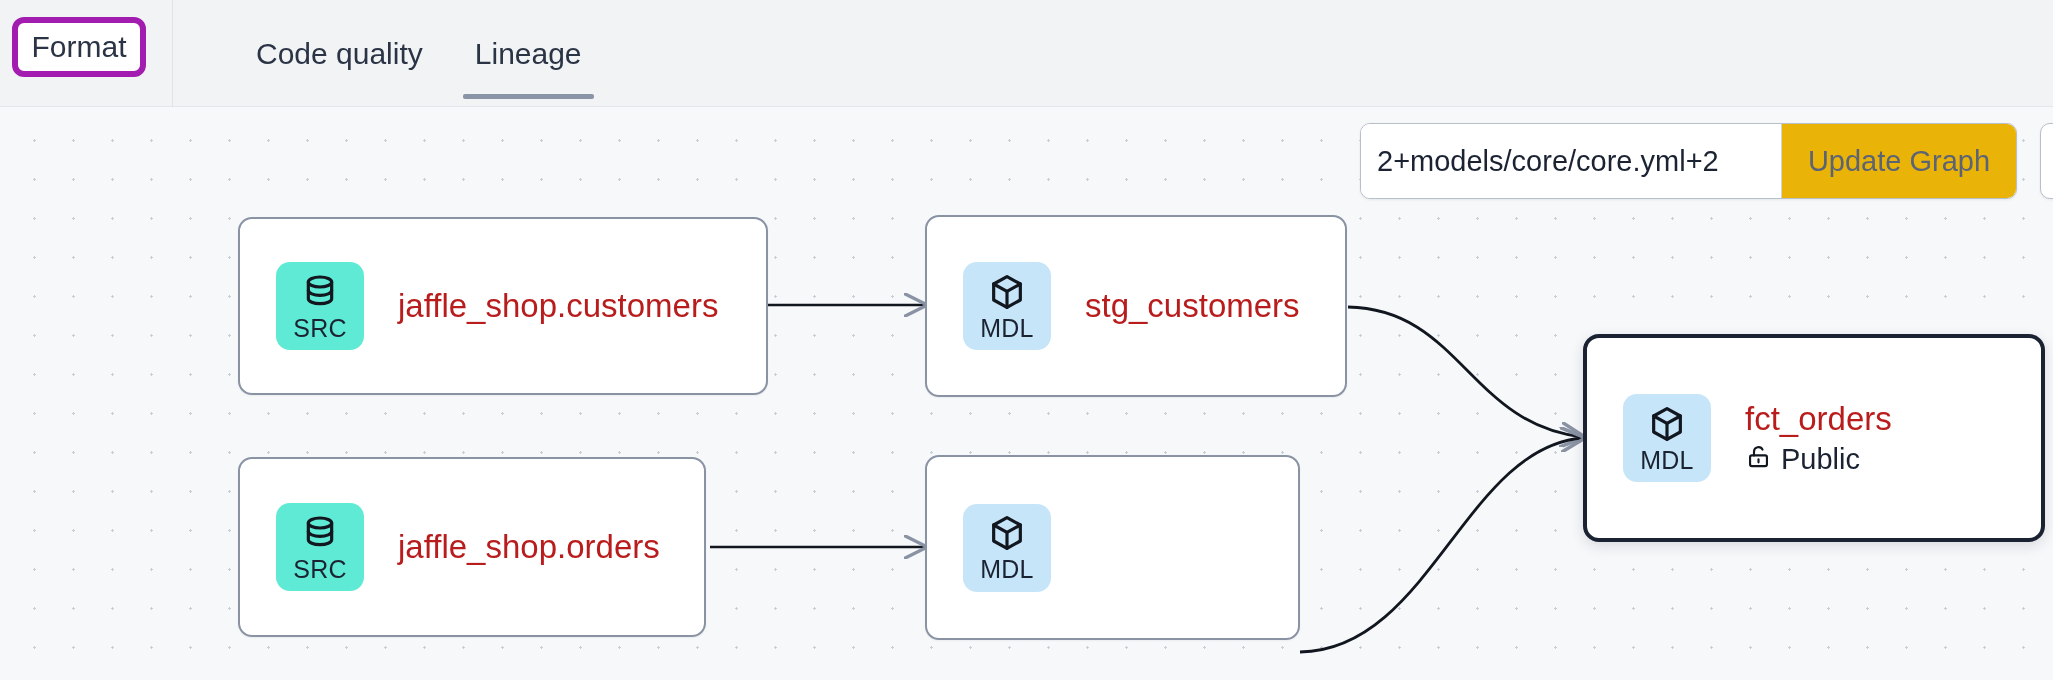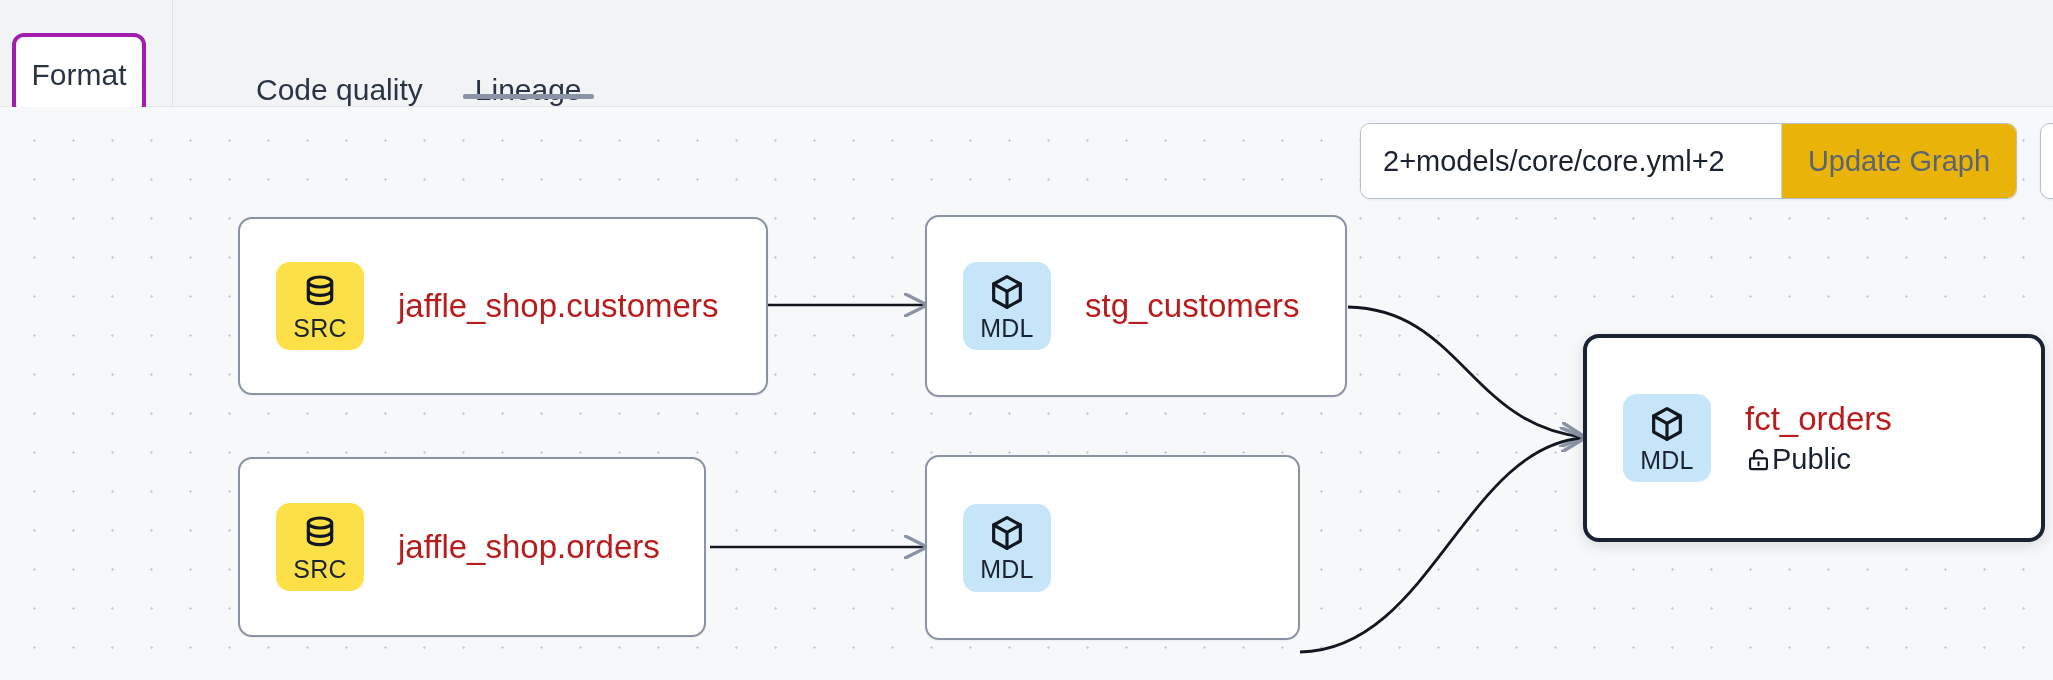--- a/index.html
+++ b/index.html
@@ -12,45 +12,44 @@
 
   
   .toolbar {
     position: absolute; left: 0; top: 0;
     width: 2053px; height: 107px;
     background: #f2f3f5;
     border-bottom: 1px solid #e3e6ea;
   }
   .format-btn {
     position: absolute; left: 12px; top: 17px;
-    width: 134px; height: 84px;
-    background: #ffffff;
-    border: 4px solid #a21caf;
+    width: 134px; height: 60px;
+    background: #ffffff;
+    border: 6px solid #a21caf;
     border-radius: 12px;
     color: #2b3445;
     font-size: 30px;
     display: flex; align-items: center; justify-content: center;
     cursor: pointer;
-    margin-top: 16px;
   }
   .tb-divider {
     position: absolute; left: 172px; top: 0;
     width: 1px; height: 107px;
     background: #dfe2e7;
   }
   .tabs {
     position: absolute; left: 230px; top: 0;
     height: 107px;
     display: flex; align-items: flex-start;
   }
   .tab {
     position: relative;
     height: 107px;
     padding: 0 26px;
-    display: flex; align-items: flex-end;
+    display: flex; align-items: center;
     font-size: 30px;
     color: #2b3445;
     cursor: pointer;
     white-space: nowrap;
   }
   .tab.active::after {
     content: "";
     position: absolute;
     left: 14px; right: 14px; bottom: 8px;
     height: 5px;
@@ -87,39 +86,39 @@
     box-shadow: 0 4px 14px rgba(20,25,40,0.13);
   }
   .badge {
     width: 88px; height: 88px;
     border-radius: 14px;
     display: flex; flex-direction: column;
     align-items: center; justify-content: center;
     flex: 0 0 auto;
     gap: 1px;
   }
-  .badge.src { background: #fde047; }
+  .badge.src { background: #5eead4; }
   .badge.mdl { background: #c6e5f8; text-align: center; }
   .badge svg { display: block; }
   .badge-text {
     font-size: 25px;
     color: #1b2333;
     line-height: 1;
     margin-top: 3px;
     letter-spacing: .2px;
   }
   .node-body { margin-left: 34px; display: flex; flex-direction: column; }
   .node-title {
     font-size: 33px;
     color: #b91c1c;
     white-space: nowrap;
     line-height: 1.18;
   }
   .node-sub {
-    display: flex; align-items: center; 
+    display: flex; align-items: flex-start; gap: 9px;
     font-size: 29px;
     color: #1b2333;
     margin-top: 4px;
     white-space: nowrap;
   }
   .node-sub svg { display: block; flex: 0 0 auto; }
 
   
   .graph-control {
     position: absolute;
@@ -132,21 +131,21 @@
     overflow: hidden;
     box-shadow: 0 1px 3px rgba(20,25,40,0.07);
   }
   .graph-input {
     width: 420px;
     border: none; outline: none;
     background: #ffffff;
     font-family: "Liberation Sans", sans-serif;
     font-size: 29px;
     color: #1b2333;
-    padding: 0 22px;
+    padding: 0 16px;
   }
   .update-btn {
     min-width: 235px;
     background: #eab308;
     border: none;
     border-left: 1px solid #cfd4dc;
     font-family: "Liberation Sans", sans-serif;
     font-size: 29px;
     color: #5b6475;
     cursor: pointer;

